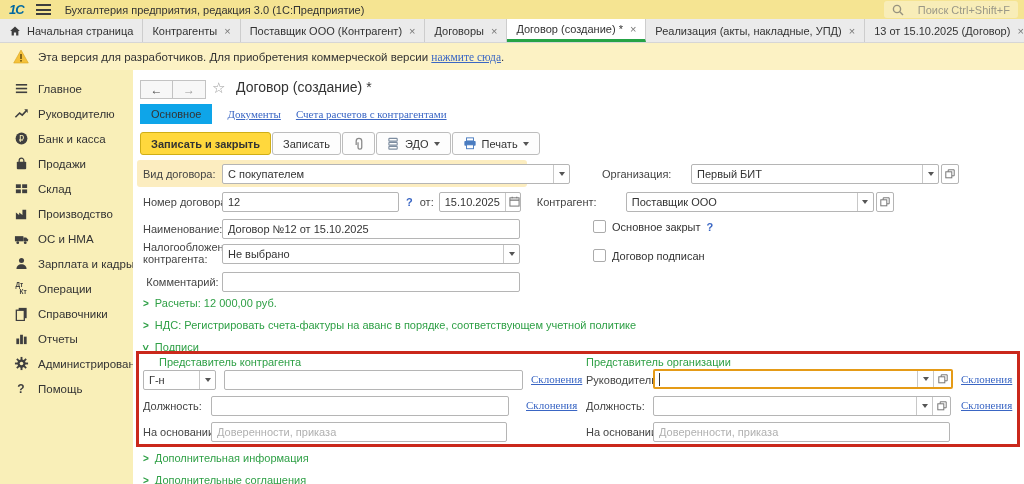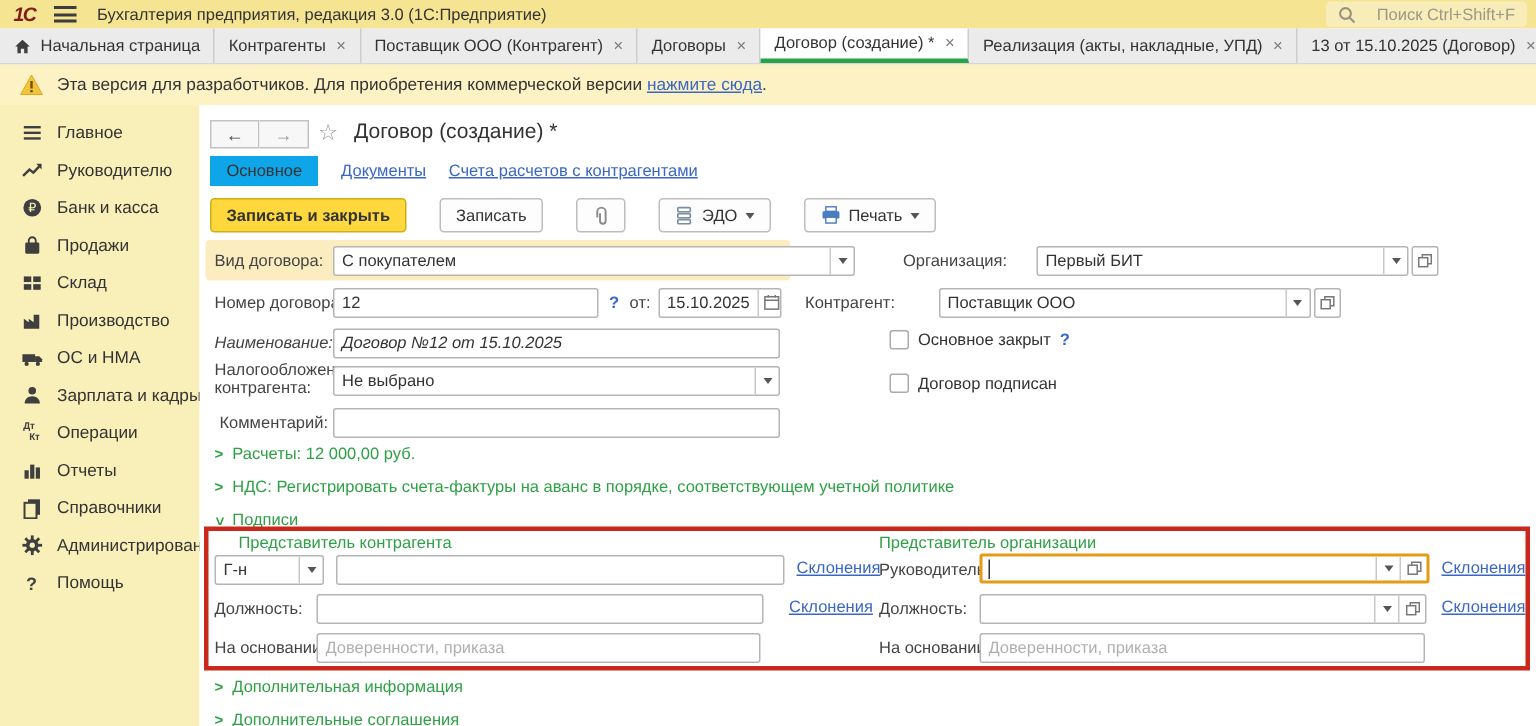--- a/index.html
+++ b/index.html
@@ -1,58 +1,58 @@
 <!DOCTYPE html>
 <html><head>
 <meta charset="utf-8">
 <style>
   * { box-sizing: border-box; margin:0; padding:0; }
   html,body { width:1024px; height:484px; overflow:hidden; background:#fff;
     font-family:"Liberation Sans","DejaVu Sans",sans-serif; }
   
   .topbar{position:absolute;left:0;top:0;width:1024px;height:19px;background:#f5e492;
     display:flex;align-items:center;}
-  .logo{color:#7f1d1d;font-weight:bold;font-size:13px;font-style:italic;margin-left:9px;letter-spacing:-1px;}
+  .logo{color:#0369a1;font-weight:bold;font-size:13px;font-style:italic;margin-left:9px;letter-spacing:-1px;}
   .hamb{width:15px;height:11px;margin-left:12px;display:flex;flex-direction:column;justify-content:space-between;cursor:pointer;}
   .hamb i{display:block;height:2px;background:#3d3d3d;}
   .wtitle{font-size:11px;color:#333;margin-left:14px;}
   .gsearch{position:absolute;right:6px;top:1px;height:17px;display:flex;align-items:center;gap:14px;
     background:rgba(255,255,255,0.35);border-radius:3px;padding:0 8px;color:#9a9888;font-size:11px;}
   
   .tabbar{position:absolute;left:0;top:19px;width:1024px;height:24px;background:#ebebeb;
     display:flex;border-bottom:1px solid #d6d6d6;}
   .tab{display:flex;align-items:center;gap:6px;padding:0 9px;font-size:11px;color:#333;
     border-right:1px solid #cdcdcd;cursor:pointer;white-space:nowrap;}
   .tab .x{color:#777;font-size:11px;margin-left:1px;}
   .tab.active{background:#fff;border-bottom:3px solid #25a345;}
   
   .warnbar{position:absolute;left:0;top:43px;width:1024px;height:27px;background:#fcf2c4;
     display:flex;align-items:center;font-size:11.5px;color:#333;}
   .warnbar svg{margin:0 9px 0 13px;}
-  a.blue{color:#3a66c4;text-decoration:underline;cursor:pointer;}
+  a.blue{color:#3a66c4;text-decoration:underline;cursor:pointer;font-family:Liberation Serif, serif;}
   
   .sidebar{position:absolute;left:0;top:70px;width:133px;height:414px;background:#f9efb8;padding-top:6px;}
   .sbitem{display:flex;align-items:center;gap:9px;height:25px;padding-left:13px;cursor:pointer;}
   .sbitem .ic{width:16px;height:16px;display:flex;align-items:center;justify-content:center;flex:none;}
   .sbitem .lb{font-size:11.5px;color:#333;white-space:nowrap;}
   .dtkt{display:flex;flex-direction:column;font-size:6.5px;line-height:6.5px;color:#3f3f3f;font-weight:bold;}
   .dtkt i:last-child{font-style:normal;margin-left:4px;}
   .dtkt i{font-style:normal;}
   .qicon{font-size:12px;font-weight:bold;color:#3f3f3f;}
   
   .main{position:absolute;left:133px;top:70px;width:891px;height:414px;background:#fff;}
   .navbtns{position:absolute;left:7px;top:10px;display:flex;}
   .navbtn{width:33px;height:19px;border:1px solid #c3c3c3;background:#f7f7f7;display:flex;
     align-items:center;justify-content:center;font-size:12px;cursor:pointer;}
   .navbtn+.navbtn{border-left:none;}
   .star{position:absolute;left:79px;top:9px;font-size:15px;color:#9a9a9a;cursor:pointer;}
   .ptitle{position:absolute;left:103px;top:9px;font-size:14px;color:#333;}
   .navtabs{position:absolute;left:7px;top:34px;display:flex;align-items:center;gap:15px;font-size:11px;}
   .navtab-active{background:#0ea5e9;padding:4px 11px;color:#333;}
-  .toolbar{position:absolute;left:7px;top:62px;display:flex;align-items:center;gap:22px;}
+  .toolbar{position:absolute;left:7px;top:62px;display:flex;align-items:center;gap:1px;}
   .btn{height:23px;border:1px solid #bdbdbd;border-radius:3px;background:#fdfdfd;font-size:11px;color:#333;
     display:flex;align-items:center;gap:5px;padding:0 10px;cursor:pointer;}
   .btn.primary{background:#ffd83d;border-color:#cfae17;font-weight:bold;}
   .ddarr{width:0;height:0;border-left:3.5px solid transparent;border-right:3.5px solid transparent;
     border-top:4px solid #555;display:inline-block;}
   
   .creamrow{position:absolute;left:4px;top:90px;width:390px;height:27px;background:#fcedc0;border-radius:3px;}
   .row{position:absolute;display:flex;align-items:center;height:21px;}
   .lbl{font-size:11px;color:#444;white-space:nowrap;}
   .fld{height:20px;border:1px solid #b5b5b5;border-radius:2px;background:#fff;display:flex;
@@ -229,37 +229,37 @@
         <span class="dtkt">
           <i>Дт</i>
           <i>Кт</i>
         </span>
       </span>
     <span class="lb">Операции</span>
   </div>
   <div class="sbitem">
     <span class="ic">
       <svg width="15" height="15" viewBox="0 0 16 16">
+          <rect x="5" y="2" width="8.5" height="11" fill="#3f3f3f"></rect>
+          <rect x="2.5" y="4.5" width="8.5" height="11" fill="#f9efb8" stroke="#3f3f3f" stroke-width="1.4"></rect>
+        </svg>
+    </span>
+      <span class="lb">Справочники</span>
+  </div>
+  <div class="sbitem">
+    <span class="ic">
+      <svg width="15" height="15" viewBox="0 0 16 16">
           <g fill="#3f3f3f">
             <rect x="2.5" y="8" width="3" height="6"></rect>
             <rect x="6.5" y="4" width="3" height="10"></rect>
             <rect x="10.5" y="6" width="3" height="8"></rect>
           </g>
         </svg>
     </span>
       <span class="lb">Отчеты</span>
-  </div>
-  <div class="sbitem">
-    <span class="ic">
-      <svg width="15" height="15" viewBox="0 0 16 16">
-          <rect x="5" y="2" width="8.5" height="11" fill="#3f3f3f"></rect>
-          <rect x="2.5" y="4.5" width="8.5" height="11" fill="#f9efb8" stroke="#3f3f3f" stroke-width="1.4"></rect>
-        </svg>
-    </span>
-      <span class="lb">Справочники</span>
   </div>
   <div class="sbitem">
     <span class="ic">
       <svg width="15" height="15" viewBox="0 0 16 16">
           <g fill="#3f3f3f">
             <rect x="7" y="1" width="2" height="14"></rect>
             <rect x="1" y="7" width="14" height="2"></rect>
             <rect x="7" y="1" width="2" height="14" transform="rotate(45 8 8)"></rect>
             <rect x="7" y="1" width="2" height="14" transform="rotate(-45 8 8)"></rect>
           </g>
@@ -375,21 +375,21 @@
         </span>
     </span>
     <span class="openbtn">
       <svg width="10" height="10" viewBox="0 0 10 10">
           <rect x="0.8" y="2.8" width="6" height="6" fill="none" stroke="#777" stroke-width="1"></rect>
           <path d="M3.2 2.8 V0.8 H9.2 V6.8 H7" fill="none" stroke="#777" stroke-width="1"></path>
         </svg>
     </span>
   </div>
 
-  <div class="row" style="left:10px;top:148px;font-style:italic;">
+  <div class="row" style="left:10px;top:148px;">
     <span class="lbl" style="width:79px">Наименование:</span>
     <span class="fld" style="width:298px">
       <span class="val">Договор №12 от 15.10.2025</span>
     </span>
   </div>
 
   <div class="cb" style="left:460px;top:150px">
     <span class="cbbox"></span>
     <span class="cblbl">Основное закрыт</span>
     <span class="qm">?</span>

